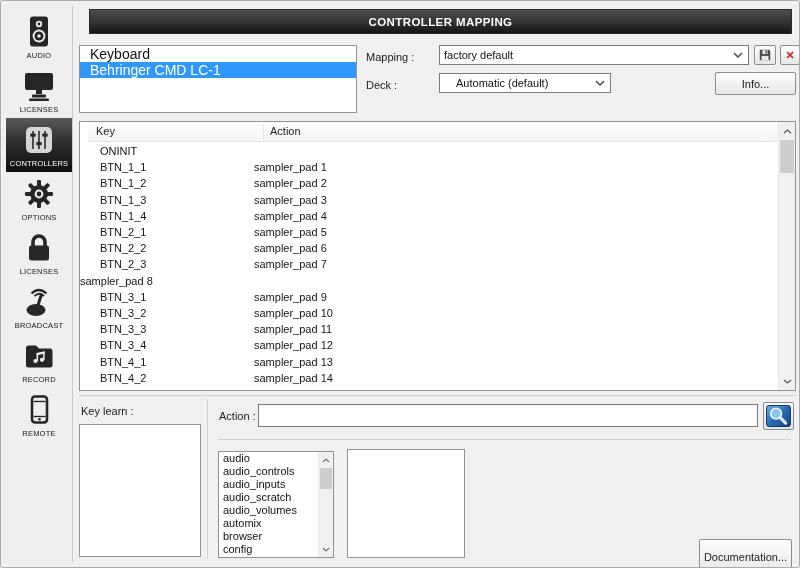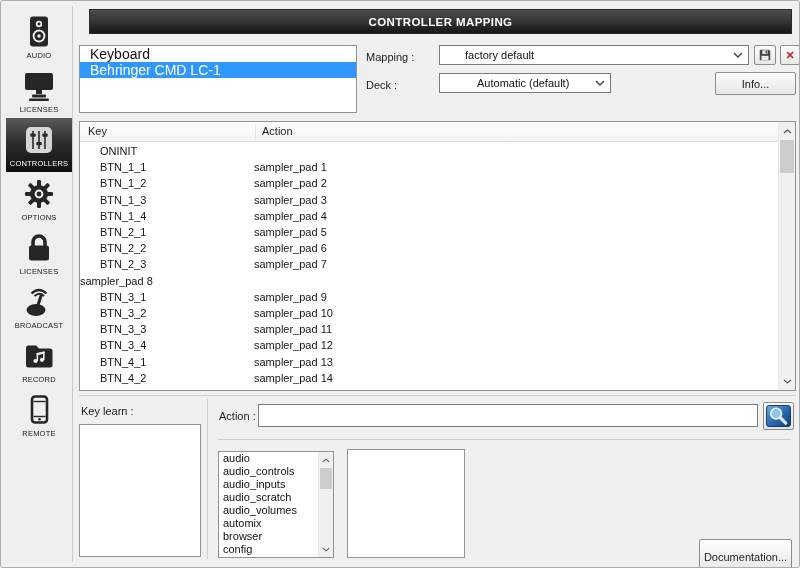--- a/index.html
+++ b/index.html
@@ -37,34 +37,34 @@
     background:#fff; border:1px solid #8f9499; overflow:hidden;
   }
   .device-row { height:16px; line-height:16px; font-size:14px; color:#111; padding:0 10px; white-space:nowrap; }
   .device-row.selected { background:#3097fd; color:#fff; }
   
   .flabel { position:absolute; font-size:11px; color:#1b1b1b; }
   .combo {
     position:absolute; background:#fff; border:1px solid #7b7b7b; height:20px;
     display:flex; align-items:center; font-size:11px; color:#111; padding:0 4px;
   }
-  .combo .val { flex:1; overflow:hidden; white-space:nowrap;margin-left:21px; }
+  .combo .val { flex:1; overflow:hidden; white-space:nowrap; }
   .combo .chev { flex:0 0 auto; padding-right:1px; display:flex; align-items:center; }
   .btn {
     position:absolute; background:linear-gradient(180deg,#fdfdfd,#e7e7e7);
     border:1px solid #8d8d8d; border-radius:2px; font-size:11px; color:#222;
     display:flex; align-items:center; justify-content:center; cursor:default;
   }
   
   .map-table {
     position:absolute; left:78px; top:120px; width:717px; height:270px;
     background:#fff; border:1px solid #8f9499;
   }
   .mt-header {
-    position:absolute; left:0; top:0; right:17px; height:20px;
+    position:absolute; left:8px; top:0; right:17px; height:20px;
     background:linear-gradient(180deg,#fdfdfe,#f4f5f7);
     border-bottom:1px solid #e0e0e0; font-size:11px; color:#222;
   }
   .mt-header .h-key { position:absolute; left:8px; top:3px; }
   .mt-header .h-action { position:absolute; left:182px; top:3px; }
   .mt-header .h-div { position:absolute; left:175px; top:2px; bottom:2px; width:1px; background:#e4e4e4; }
   .mt-rows { position:absolute; left:0; top:21px; right:17px; bottom:0; overflow:hidden; }
   .mt-row { display:flex; height:16.2px; align-items:center; font-size:11px; color:#161616; }
   .mt-row .c-key { width:174px; padding-left:20px; white-space:nowrap; }
   .mt-row .c-action { flex:1; white-space:nowrap; }

